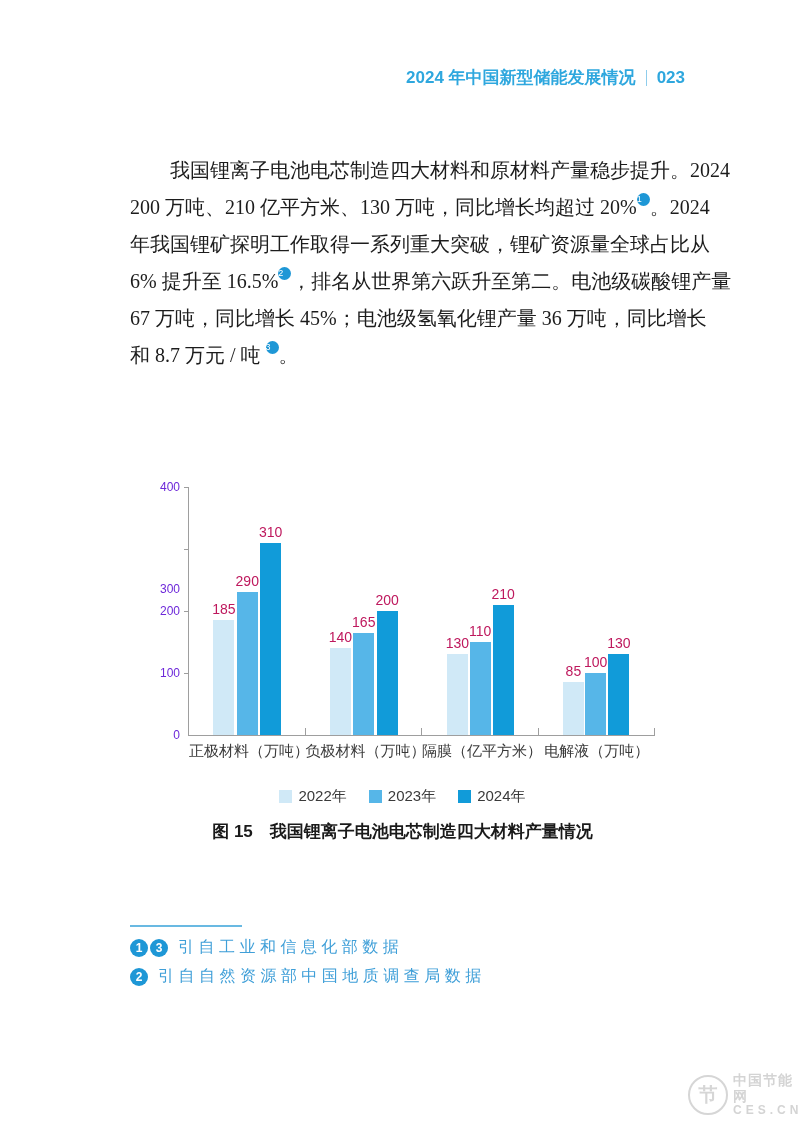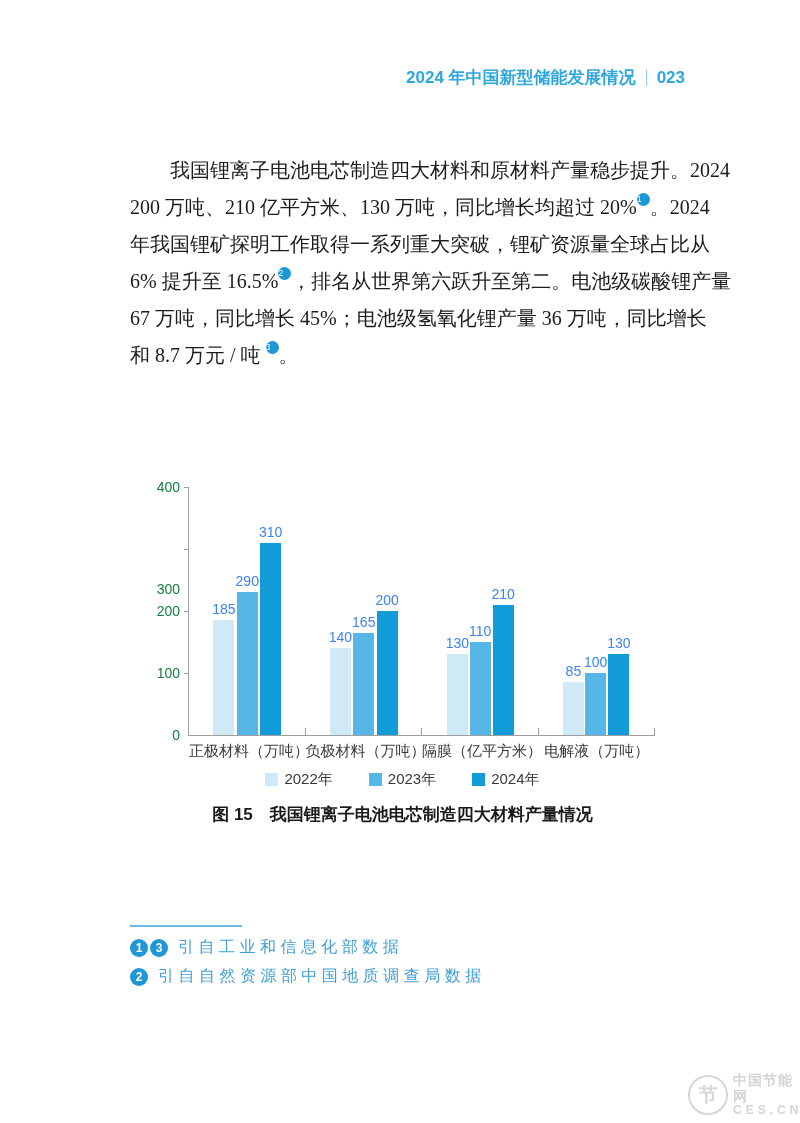--- a/index.html
+++ b/index.html
@@ -32,44 +32,44 @@
     background:#1e97d6;color:#ffffff;font-size:9px;line-height:13px;
     text-align:center;vertical-align:super;position:relative;top:-4px;
     font-family:"Liberation Sans",sans-serif;text-indent:0;
     letter-spacing:0;
   }
   
   .chart-wrap{position:absolute;top:487px;left:150px;width:505px;}
   .plot-row{display:flex;}
   .y-labels{width:38px;position:relative;height:248px;flex:0 0 38px;}
   .y-label{
-    position:absolute;right:8px;font-size:14px;color:#15803d;
+    position:absolute;right:8px;font-size:12px;color:#6d28d9;
     transform:translateY(-50%);
   }
   .plot-area{
     flex:1;height:248px;position:relative;
     border-left:1px solid #9e9e9e;border-bottom:1px solid #9e9e9e;
     display:flex;
   }
   .y-tick{position:absolute;left:-5px;width:5px;height:1px;background:#9e9e9e;}
   .bar-group{
     flex:1;position:relative;display:flex;
     align-items:flex-end;justify-content:center;height:100%;
   }
   .x-tick{position:absolute;right:0;bottom:0;width:1px;height:7px;background:#9e9e9e;}
   .bar-col{display:flex;flex-direction:column;align-items:center;justify-content:flex-end;}
-  .bar-value{font-size:14px;color:#3b82f6;margin-bottom:3px;white-space:nowrap;}
+  .bar-value{font-size:14px;color:#be185d;margin-bottom:3px;white-space:nowrap;}
   .bar{width:21px;}
   .cat-label{
     position:absolute;top:100%;left:0;width:100%;margin-top:7px;
     text-align:center;font-size:15px;color:#3a3a3a;white-space:nowrap;
   }
   .legend{
-    display:flex;justify-content:center;align-items:center;gap:36px;
-    margin-top:34px;font-size:15px;color:#3a3a3a;
+    display:flex;justify-content:center;align-items:center;gap:22px;
+    margin-top:51px;font-size:15px;color:#3a3a3a;
   }
   .legend-item{display:flex;align-items:center;gap:6px;}
   .legend-swatch{width:13px;height:13px;display:inline-block;}
   .figure-caption{
     margin-top:14px;text-align:center;font-weight:bold;
     font-size:17px;color:#1a1a1a;
   }
   
   .footnotes{position:absolute;left:130px;top:925px;width:520px;}
   .fn-divider{width:112px;height:2px;background:#69b9e2;margin-bottom:10px;}

